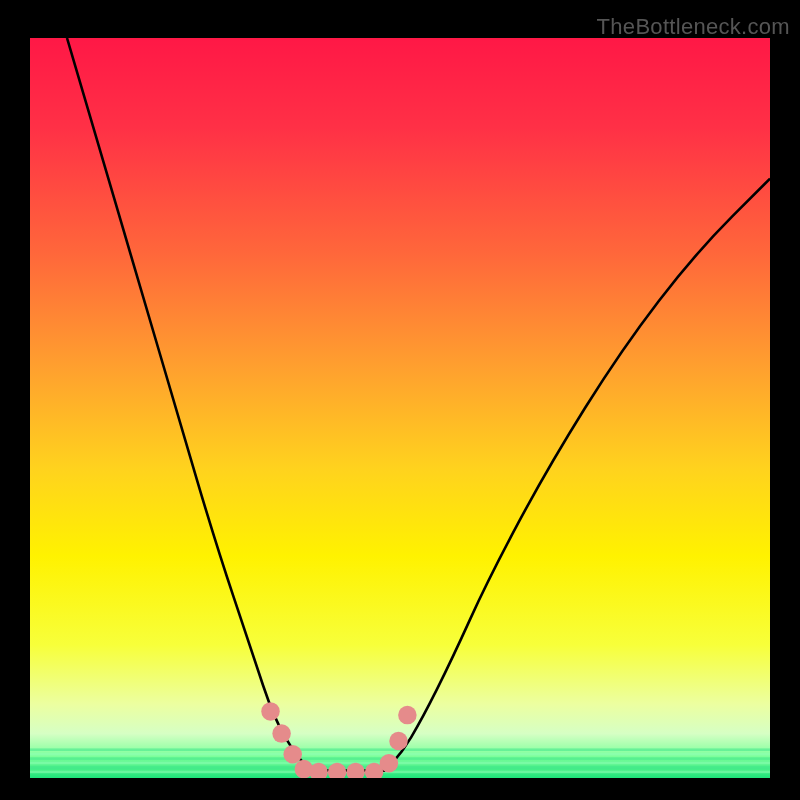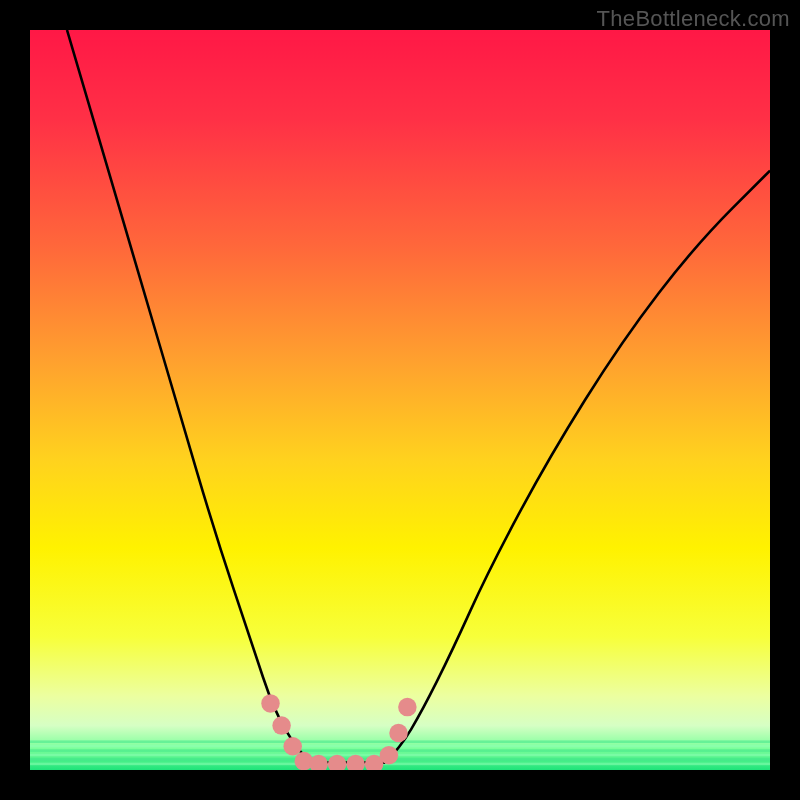--- a/index.html
+++ b/index.html
@@ -5,21 +5,21 @@
   html, body {
     margin: 0;
     padding: 0;
     width: 800px;
     height: 800px;
     background: #000;
     font-family: Arial, Helvetica, sans-serif;
   }
   .frame {
     position: absolute;
-    top: 0;
+    top: 8px;
     left: 0;
     width: 800px;
     height: 632px;
     background: #000;
   }
   .plot-area {
     position: absolute;
     top: 30px;
     left: 30px;
     width: 740px;

